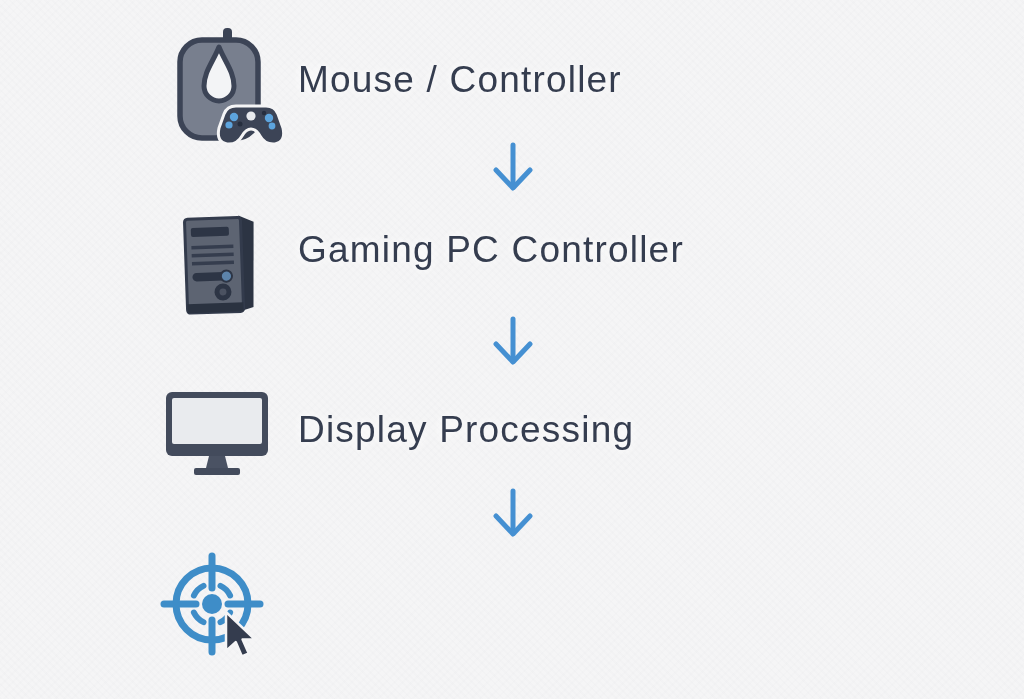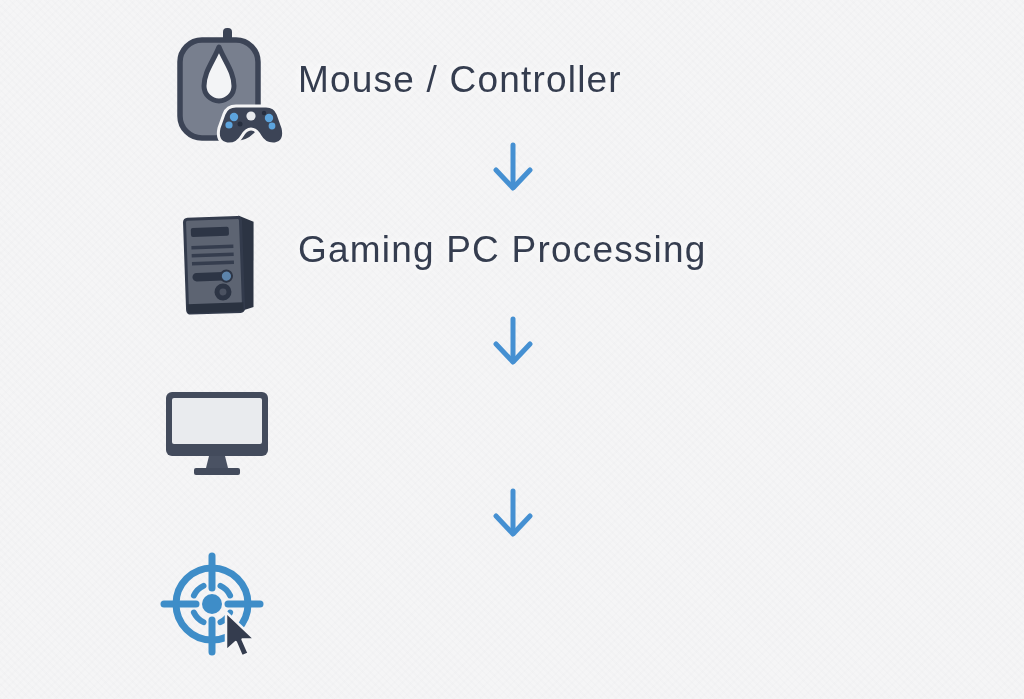--- a/index.html
+++ b/index.html
@@ -78,41 +78,42 @@
           <rect x="16" y="37" width="42" height="3.4" fill="#353d4e"></rect>
           <rect x="16" y="45" width="42" height="3.4" fill="#353d4e"></rect>
           <rect x="16" y="53" width="42" height="3.4" fill="#353d4e"></rect>
           <rect x="16" y="64" width="35" height="8.5" rx="4.2" fill="#2d3545"></rect>
           <circle cx="50" cy="68.2" r="5.6" fill="#5d84ab" stroke="#2d3545" stroke-width="2"></circle>
           <circle cx="46" cy="84" r="6" fill="#4b5261" stroke="#2d3545" stroke-width="5"></circle>
         </g>
       </svg>
     </span>
   </div>
-  <div class="step-label" style="left:298px; top:228px;">Gaming PC Processing</div>
+  <div class="step-label" style="left:298px; top:228px;">Gaming PC Controller</div>
 
   <span class="abs" style="left:488px; top:316px;">
     <svg width="50" height="58" viewBox="0 0 50 58">
       <g fill="none" stroke="#4590d2" stroke-linecap="round" stroke-linejoin="round">
         <line x1="25" y1="3" x2="25" y2="45" stroke-width="5"></line>
         <polyline points="8,28 25,46 42,28" stroke-width="5"></polyline>
       </g>
     </svg>
   </span>
 
   <div class="abs" style="left:163px; top:389px;">
     <span>
       <svg width="110" height="88" viewBox="0 0 110 88">
         <rect x="3" y="3" width="102" height="64" rx="6" fill="#434b5c"></rect>
         <rect x="9" y="9" width="90" height="46" rx="2" fill="#e9ebee"></rect>
         <path d="M46 67 L62 67 L65 79 L43 79 Z" fill="#4a5263"></path>
         <rect x="31" y="79" width="46" height="7" rx="2" fill="#434b5c"></rect>
       </svg>
     </span>
   </div>
+  <div class="step-label" style="left:298px; top:408px;">Display Processing</div>
 
   <span class="abs" style="left:488px; top:488px;">
     <svg width="50" height="58" viewBox="0 0 50 58">
       <g fill="none" stroke="#4590d2" stroke-linecap="round" stroke-linejoin="round">
         <line x1="25" y1="3" x2="25" y2="45" stroke-width="5"></line>
         <polyline points="8,28 25,46 42,28" stroke-width="5"></polyline>
       </g>
     </svg>
   </span>
 

